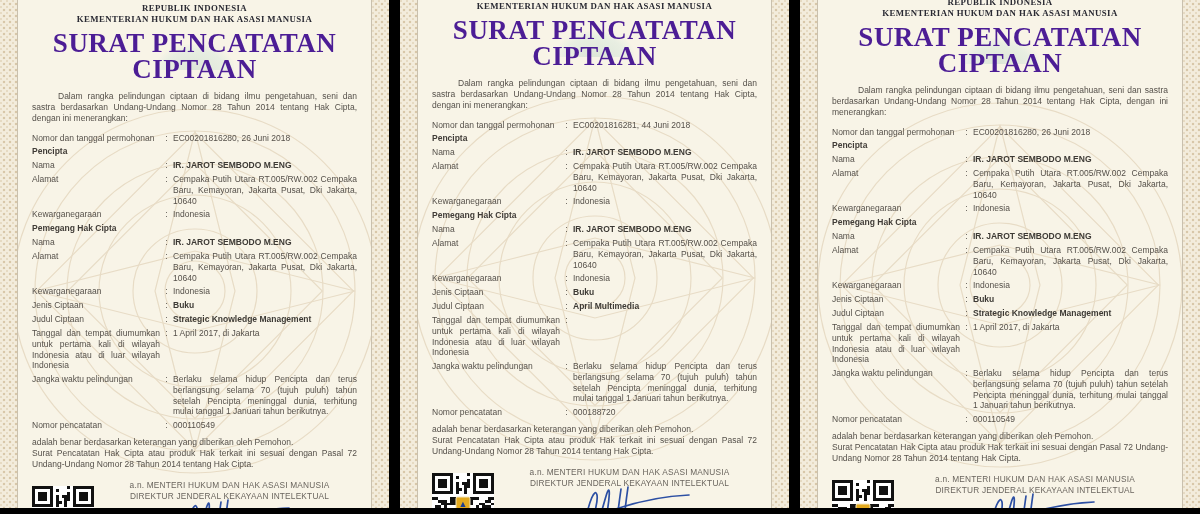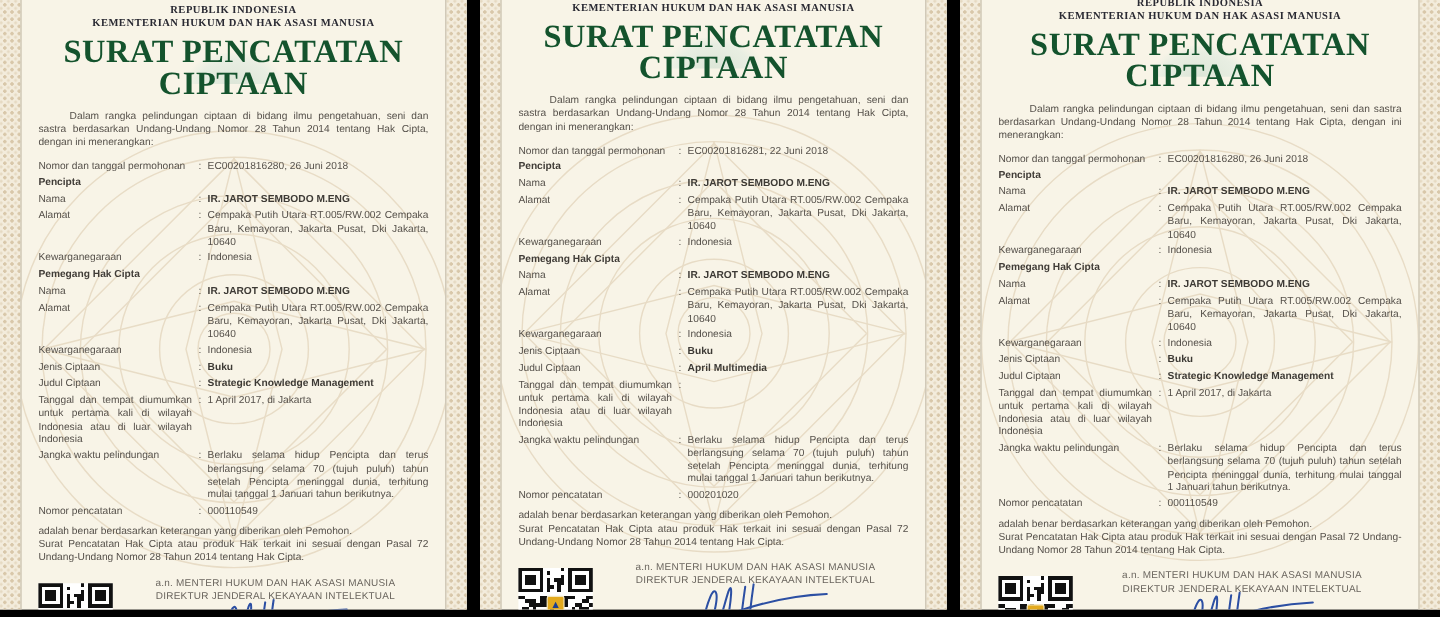--- a/index.html
+++ b/index.html
@@ -30,21 +30,21 @@
   .watermark { position:absolute; left:50%; top:96px; transform:translateX(-50%); z-index:0; opacity:.65; }
   .scallop { position:absolute; left:50%; top:44px; transform:translateX(-50%); width:78px; height:26px;
     background:radial-gradient(ellipse at 50% 100%, #dde6d8 0%, #e8eee2 55%, rgba(232,238,226,0) 75%);
     border-radius:50% 50% 0 0; z-index:0; }
 
   .z { position:relative; z-index:1; }
 
   .ministry { text-align:center; font-family:"Liberation Serif", serif; font-weight:bold;
     color:#2a2a33; font-size:8.8px; line-height:1.2; letter-spacing:.4px; }
   .doc-title { text-align:center; font-family:"Liberation Serif", serif; font-weight:bold;
-    color:#14532d; font-size:27px; line-height:.95; letter-spacing:.5px; margin-top:7px; }
+    color:#4c1d95; font-size:27px; line-height:.95; letter-spacing:.5px; margin-top:7px; }
   .intro { margin-top:9px; font-size:8.5px; line-height:1.3; color:#55504a;
     text-align:justify; text-indent:26px; }
 
   .fields { margin-top:8px; }
   .field-row { display:flex; margin-bottom:3.2px; font-size:8.5px; line-height:1.26; color:#55504a; }
   .field-row.section { font-weight:bold; color:#403c37; margin-top:1px; }
   .f-label { width:128px; flex:0 0 128px; text-align:justify; }
   .f-colon { width:13px; flex:0 0 13px; text-align:center; }
   .f-value { flex:1; text-align:justify; }
   .f-value.bold { font-weight:bold; color:#3d3a35; }
@@ -353,21 +353,21 @@
           <div>SURAT PENCATATAN</div>
           <div>CIPTAAN</div>
         </div>
 
         <div class="z intro">Dalam rangka pelindungan ciptaan di bidang ilmu pengetahuan, seni dan sastra berdasarkan Undang-Undang Nomor 28 Tahun 2014 tentang Hak Cipta, dengan ini menerangkan:</div>
 
         <div class="z fields">
             <div class="field-row">
               <div class="f-label">Nomor dan tanggal permohonan</div>
               <div class="f-colon">:</div>
-              <div class="f-value">EC00201816281, 22 Juni 2018</div>
+              <div class="f-value">EC00201816281, 44 Juni 2018</div>
             </div>
             <div class="field-row section">
               <div class="f-label">Pencipta</div>
             </div>
             <div class="field-row">
               <div class="f-label">Nama</div>
               <div class="f-colon">:</div>
               <div class="f-value bold">IR. JAROT SEMBODO M.ENG</div>
             </div>
             <div class="field-row">
@@ -413,21 +413,21 @@
               <div class="f-colon">:</div>
             </div>
             <div class="field-row">
               <div class="f-label">Jangka waktu pelindungan</div>
               <div class="f-colon">:</div>
               <div class="f-value">Berlaku selama hidup Pencipta dan terus berlangsung selama 70 (tujuh puluh) tahun setelah Pencipta meninggal dunia, terhitung mulai tanggal 1 Januari tahun berikutnya.</div>
             </div>
             <div class="field-row">
               <div class="f-label">Nomor pencatatan</div>
               <div class="f-colon">:</div>
-              <div class="f-value">000201020</div>
+              <div class="f-value">000188720</div>
             </div>
           </div>
 
         <div class="z closing">
           <div>adalah benar berdasarkan keterangan yang diberikan oleh Pemohon.</div>
           <div>Surat Pencatatan Hak Cipta atau produk Hak terkait ini sesuai dengan Pasal 72 Undang-Undang Nomor 28 Tahun 2014 tentang Hak Cipta.</div>
         </div>
 
         <div class="z footer">
           <div class="qr-wrap">

